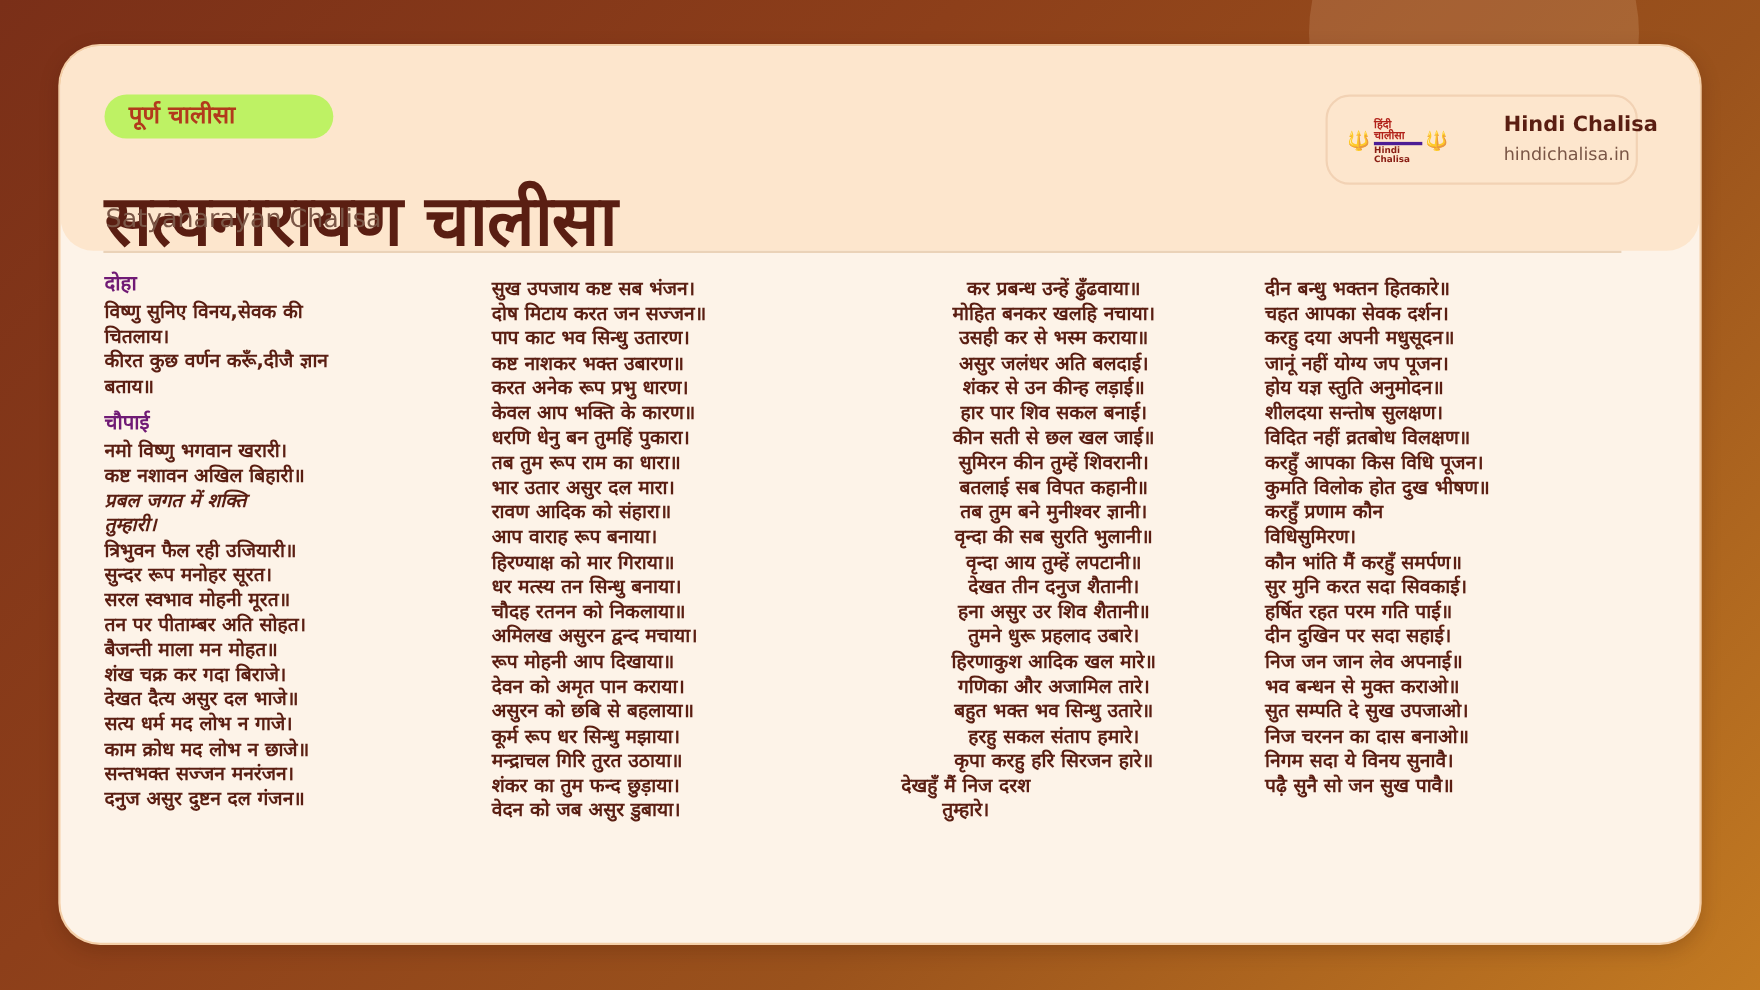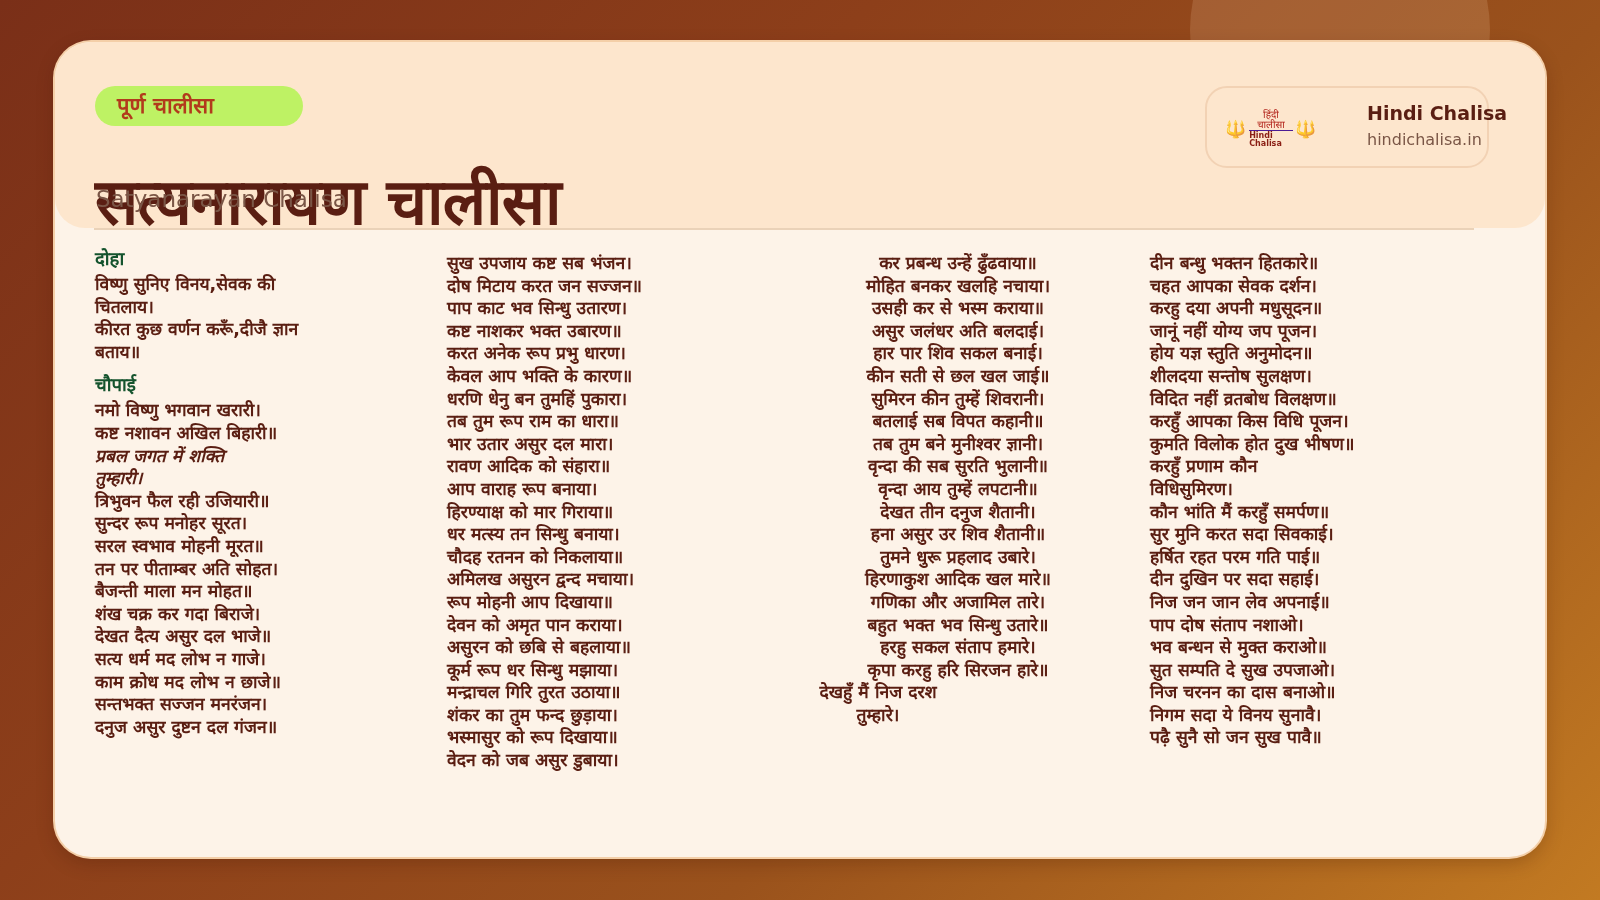--- a/index.html
+++ b/index.html
@@ -41,21 +41,21 @@
   .brand {
     position: absolute; left: 1150px; top: 44px; width: 284px; height: 82px;
     border: 2px solid #f2d2b4; border-radius: 22px; background: #fde6cd;
   }
   .brand-logo {
     position: absolute; left: 18px; top: 26px; width: 92px; height: 30px;
     display: flex; align-items: center; gap: 3px;
   }
   .trishul { color: #c2541a; font-size: 17px; line-height: 1; }
   .logo-text { display: flex; flex-direction: column; align-items: center; line-height: 1; }
-  .logo-hi { color: #b2231a; font-size: 10px; font-weight: normal; border-bottom: 1px solid #4c1d95; text-align: center; }
+  .logo-hi { color: #b2231a; font-size: 10px; font-weight: bold; border-bottom: 3px solid #4c1d95; }
   .logo-en { color: #8a1e14; font-size: 8px; font-weight: bold; margin-top: 1px; }
   .brand-name {
     position: absolute; left: 160px; top: 14px; color: #5a1e12;
     font-size: 19px; font-weight: bold; white-space: nowrap;
   }
   .brand-url {
     position: absolute; left: 160px; top: 42px; color: #7a5646; font-size: 16px;
   }
   .divider {
     position: absolute; left: 39px; top: 186px; width: 1380px; height: 2px; background: #ead2b8;
@@ -63,21 +63,21 @@
   .columns {
     position: absolute; left: 40px; top: 205px; width: 1420px; height: 580px;
   }
   .col {
     position: absolute; top: 0; width: 320px;
     color: #5a1e12; font-size: 17.5px; font-weight: bold; line-height: 22.6px;
   }
   .col .line { white-space: nowrap; }
   .col .wrap { white-space: normal; width: 210px; }
   .section-head {
-    color: #14532d; font-size: 18.5px; font-weight: bold; line-height: 24px; margin-bottom: 2px;
+    color: #701a75; font-size: 18.5px; font-weight: bold; line-height: 24px; margin-bottom: 2px;
   }
   .section-gap { height: 10px; }
   .c1 { left: 0; } .c2 { left: 352px; top: 5px; } .c3 { left: 703px; top: 5px; text-align: center; } .c4 { left: 1055px; top: 5px; }
 </style>
 </head>
 <body>
 
 <div class="deco-circle"></div>
 
 <div class="card">
@@ -141,28 +141,28 @@
         <div class="line">हिरण्याक्ष को मार गिराया॥</div>
         <div class="line">धर मत्स्य तन सिन्धु बनाया।</div>
         <div class="line">चौदह रतनन को निकलाया॥</div>
         <div class="line">अमिलख असुरन द्वन्द मचाया।</div>
         <div class="line">रूप मोहनी आप दिखाया॥</div>
         <div class="line">देवन को अमृत पान कराया।</div>
         <div class="line">असुरन को छबि से बहलाया॥</div>
         <div class="line">कूर्म रूप धर सिन्धु मझाया।</div>
         <div class="line">मन्द्राचल गिरि तुरत उठाया॥</div>
         <div class="line">शंकर का तुम फन्द छुड़ाया।</div>
-        <div class="line">भस्मासुर को रूप दिखाया॥</div>
         <div class="line">वेदन को जब असुर डुबाया।</div>
       </div>
     <div class="col c3">
         <div class="line">कर प्रबन्ध उन्हें ढुँढवाया॥</div>
         <div class="line">मोहित बनकर खलहि नचाया।</div>
         <div class="line">उसही कर से भस्म कराया॥</div>
         <div class="line">असुर जलंधर अति बलदाई।</div>
+        <div class="line">शंकर से उन कीन्ह लड़ाई॥</div>
         <div class="line">हार पार शिव सकल बनाई।</div>
         <div class="line">कीन सती से छल खल जाई॥</div>
         <div class="line">सुमिरन कीन तुम्हें शिवरानी।</div>
         <div class="line">बतलाई सब विपत कहानी॥</div>
         <div class="line">तब तुम बने मुनीश्वर ज्ञानी।</div>
         <div class="line">वृन्दा की सब सुरति भुलानी॥</div>
         <div class="line">वृन्दा आय तुम्हें लपटानी॥</div>
         <div class="line">देखत तीन दनुज शैतानी।</div>
         <div class="line">हना असुर उर शिव शैतानी॥</div>
         <div class="line">तुमने धुरू प्रहलाद उबारे।</div>
@@ -182,21 +182,20 @@
         <div class="line">शीलदया सन्तोष सुलक्षण।</div>
         <div class="line">विदित नहीं व्रतबोध विलक्षण॥</div>
         <div class="line">करहुँ आपका किस विधि पूजन।</div>
         <div class="line">कुमति विलोक होत दुख भीषण॥</div>
         <div class="line wrap" style="width: 160px;">करहुँ प्रणाम कौन विधिसुमिरण।</div>
         <div class="line">कौन भांति मैं करहुँ समर्पण॥</div>
         <div class="line">सुर मुनि करत सदा सिवकाई।</div>
         <div class="line">हर्षित रहत परम गति पाई॥</div>
         <div class="line">दीन दुखिन पर सदा सहाई।</div>
         <div class="line">निज जन जान लेव अपनाई॥</div>
-        <div class="line">पाप दोष संताप नशाओ।</div>
         <div class="line">भव बन्धन से मुक्त कराओ॥</div>
         <div class="line">सुत सम्पति दे सुख उपजाओ।</div>
         <div class="line">निज चरनन का दास बनाओ॥</div>
         <div class="line">निगम सदा ये विनय सुनावै।</div>
         <div class="line">पढ़ै सुनै सो जन सुख पावै॥</div>
       </div>
   </div>
 </div>
 
 </body></html>

